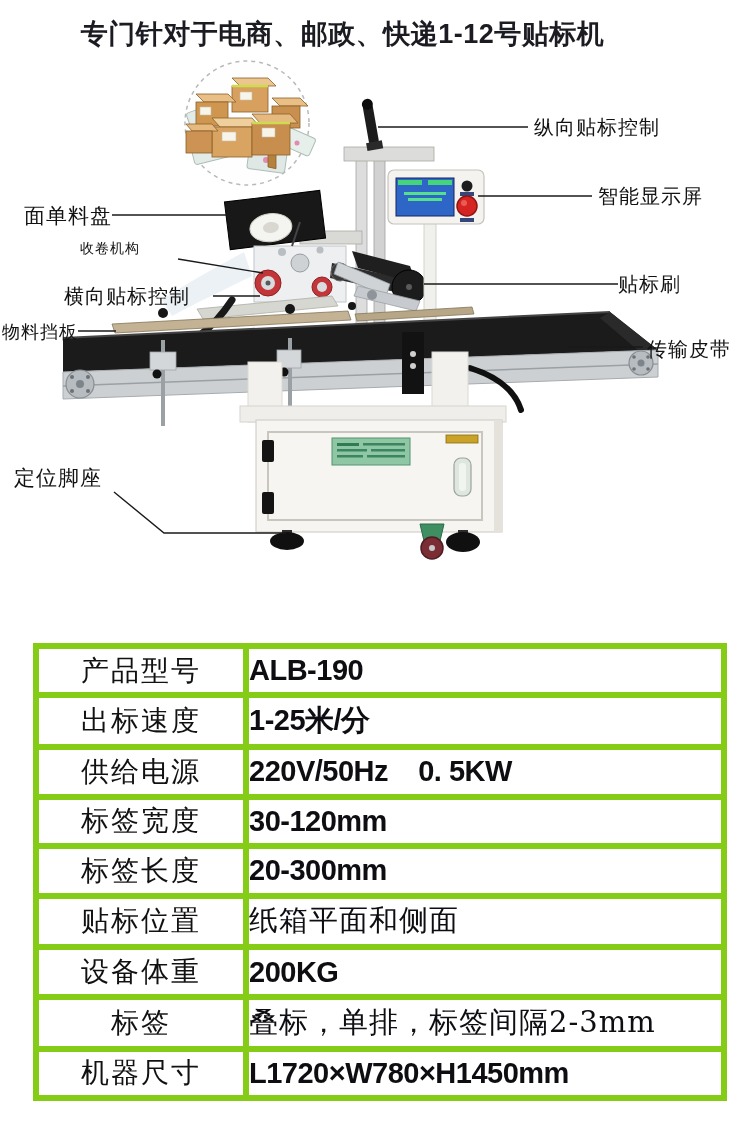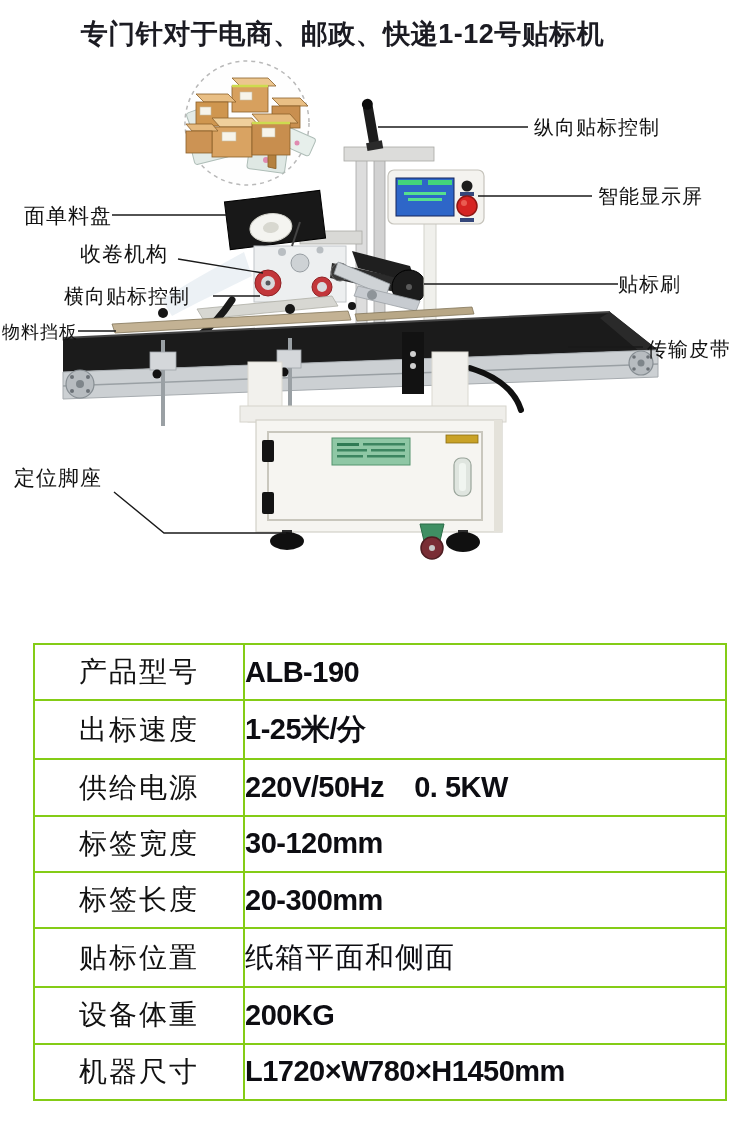--- a/index.html
+++ b/index.html
@@ -21,29 +21,29 @@
   .callout {
     position: absolute; color: #121212; font-size: 20px;
     font-family: "DejaVu Serif", "Liberation Serif", serif;
     white-space: nowrap; letter-spacing: 1px;
   }
   .co-vertical   { left: 534px; top: 114px; }
   .co-display    { left: 598px; top: 183px; }
   .co-brush      { left: 618px; top: 271px; }
   .co-belt       { left: 647px; top: 336px; }
   .co-tray       { left: 24px;  top: 202px; font-size: 21px; }
-  .co-rewind     { left: 80px;  top: 240px; font-size: 21px; }
+  .co-rewind     { left: 80px;  top: 240px; font-size: 14px; }
   .co-horizontal { left: 64px;  top: 283px; font-size: 20px; }
   .co-guide      { left: 2px;   top: 320px; font-size: 18px; }
   .co-foot       { left: 14px;  top: 464px; font-size: 21px; }
 
   
   .spec-wrap { position: absolute; left: 33px; top: 643px; width: 694px; height: 458px; }
   table.spec { width: 100%; height: 100%; border-collapse: collapse; table-layout: fixed; }
-  table.spec td { border: 2px solid #84cc16; vertical-align: middle; }
+  table.spec td { border: 6px solid #84cc16; vertical-align: middle; }
   td.spec-label {
     width: 210px; text-align: center;
     font-family: "Liberation Serif", serif;
     font-size: 28px; color: #111; letter-spacing: 2px;
   }
   td.spec-value { white-space: pre; color: #0d0d12; }
   td.spec-value.val-num {
     font-family: "Liberation Sans", sans-serif;
     font-weight: bold; font-size: 29px; letter-spacing: -0.5px;
   }
@@ -319,20 +319,24 @@
   <tr>
     <td class="spec-label">贴标位置</td>
     <td class="spec-value val-kai">纸箱平面和侧面</td>
   </tr>
 
   <tr>
     <td class="spec-label">设备体重</td>
     <td class="spec-value val-num">200KG</td>
   </tr>
 
+  <tr>
+    <td class="spec-label">标签</td>
+    <td class="spec-value val-kai">叠标，单排，标签间隔2-3mm</td>
+  </tr>
 
   <tr>
     <td class="spec-label">机器尺寸</td>
     <td class="spec-value val-num">L1720×W780×H1450mm</td>
   </tr>
 </tbody>
   </table>
 </div>
 
 </body></html>

